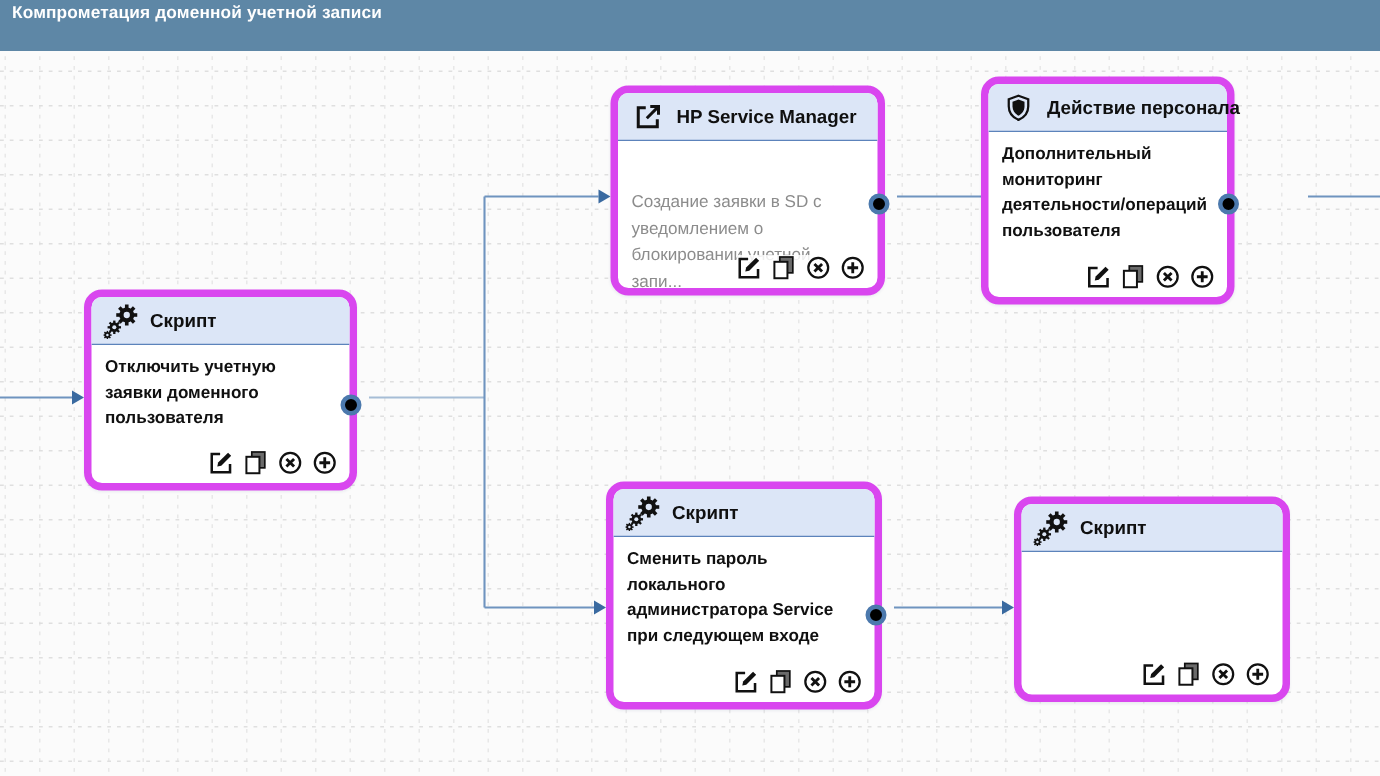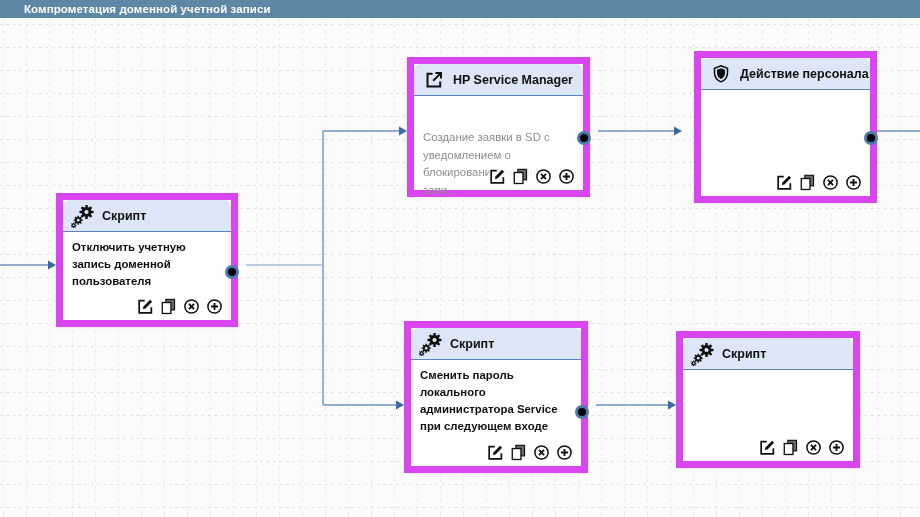--- a/index.html
+++ b/index.html
@@ -3,29 +3,29 @@
 <meta charset="utf-8">
 <style>
   * { box-sizing: border-box; }
   html,body { margin:0; padding:0; }
   body {
     width:920px; height:517px; overflow:hidden; position:relative;
     background:#fbfbfb;
     font-family:"Liberation Sans", sans-serif;
   }
   .titlebar {
-    position:absolute; top:0; left:0; width:920px; height:18px; z-index:6;
+    position:absolute; top:0; left:0; width:920px; height:34px; z-index:6;
     background:#5e87a6; color:#ffffff;
-    font-size:11.5px; font-weight:bold; line-height:18px; padding-left:24px;
+    font-size:11.5px; font-weight:bold; line-height:18px; padding-left:8px;
     letter-spacing:.1px;
   }
   #diagram-svg { position:absolute; top:0; left:0; z-index:1; }
   .node {
     position:absolute; z-index:3;
-    background:#ffffff; border:7px solid #d946ef; border-radius:0;
+    background:#ffffff; border:5px solid #d946ef; border-radius:12px;
     box-shadow:0 1px 2px rgba(40,70,120,.08);
   }
   .node-header {
     height:32px; background:#dce6f7; border-bottom:1px solid #5c83bb;
     border-radius:7px 7px 0 0;
     display:flex; align-items:center; gap:7px; padding:0 8px;
     font-size:12.5px; font-weight:bold; color:#101010;
   }
   .node-body {
     padding:7px 9px 4px 9px;
@@ -194,21 +194,21 @@
     <polygon points="676,405 668,400.4 668,409.6" fill="#3a6aa0"></polygon>
   </svg>
 
 <div class="node" style="left:56px;top:193px;width:182px;height:134px">
   <div class="node-header">
     <svg class="ti-24">
         <use href="#i-gears"></use>
       </svg>
     <span class="node-title">Скрипт</span>
   </div>
-  <div class="node-body">Отключить учетную запись доменной пользователя</div>
+  <div class="node-body">Отключить учетную заявки доменного пользователя</div>
   <div class="actions">
     <svg class="act">
         <use href="#i-edit"></use>
       </svg>
     <svg class="act">
         <use href="#i-copy"></use>
       </svg>
     <svg class="act">
         <use href="#i-del"></use>
       </svg>
@@ -239,27 +239,28 @@
     <svg class="act">
         <use href="#i-del"></use>
       </svg>
     <svg class="act">
         <use href="#i-add"></use>
       </svg>
   </div>
   <div class="port" style="top:67px"></div>
 </div>
 
-<div class="node" style="left:694px;top:51px;width:183px;height:152px">
+<div class="node" style="left:654px;top:51px;width:169px;height:152px">
   <div class="node-header">
     <svg class="ti-20">
         <use href="#i-shield"></use>
       </svg>
     <span class="node-title">Действие персонала</span>
   </div>
+  <div class="node-body">Дополнительный мониторинг деятельности/операций пользователя</div>
   <div class="actions">
     <svg class="act">
         <use href="#i-edit"></use>
       </svg>
     <svg class="act">
         <use href="#i-copy"></use>
       </svg>
     <svg class="act">
         <use href="#i-del"></use>
       </svg>

